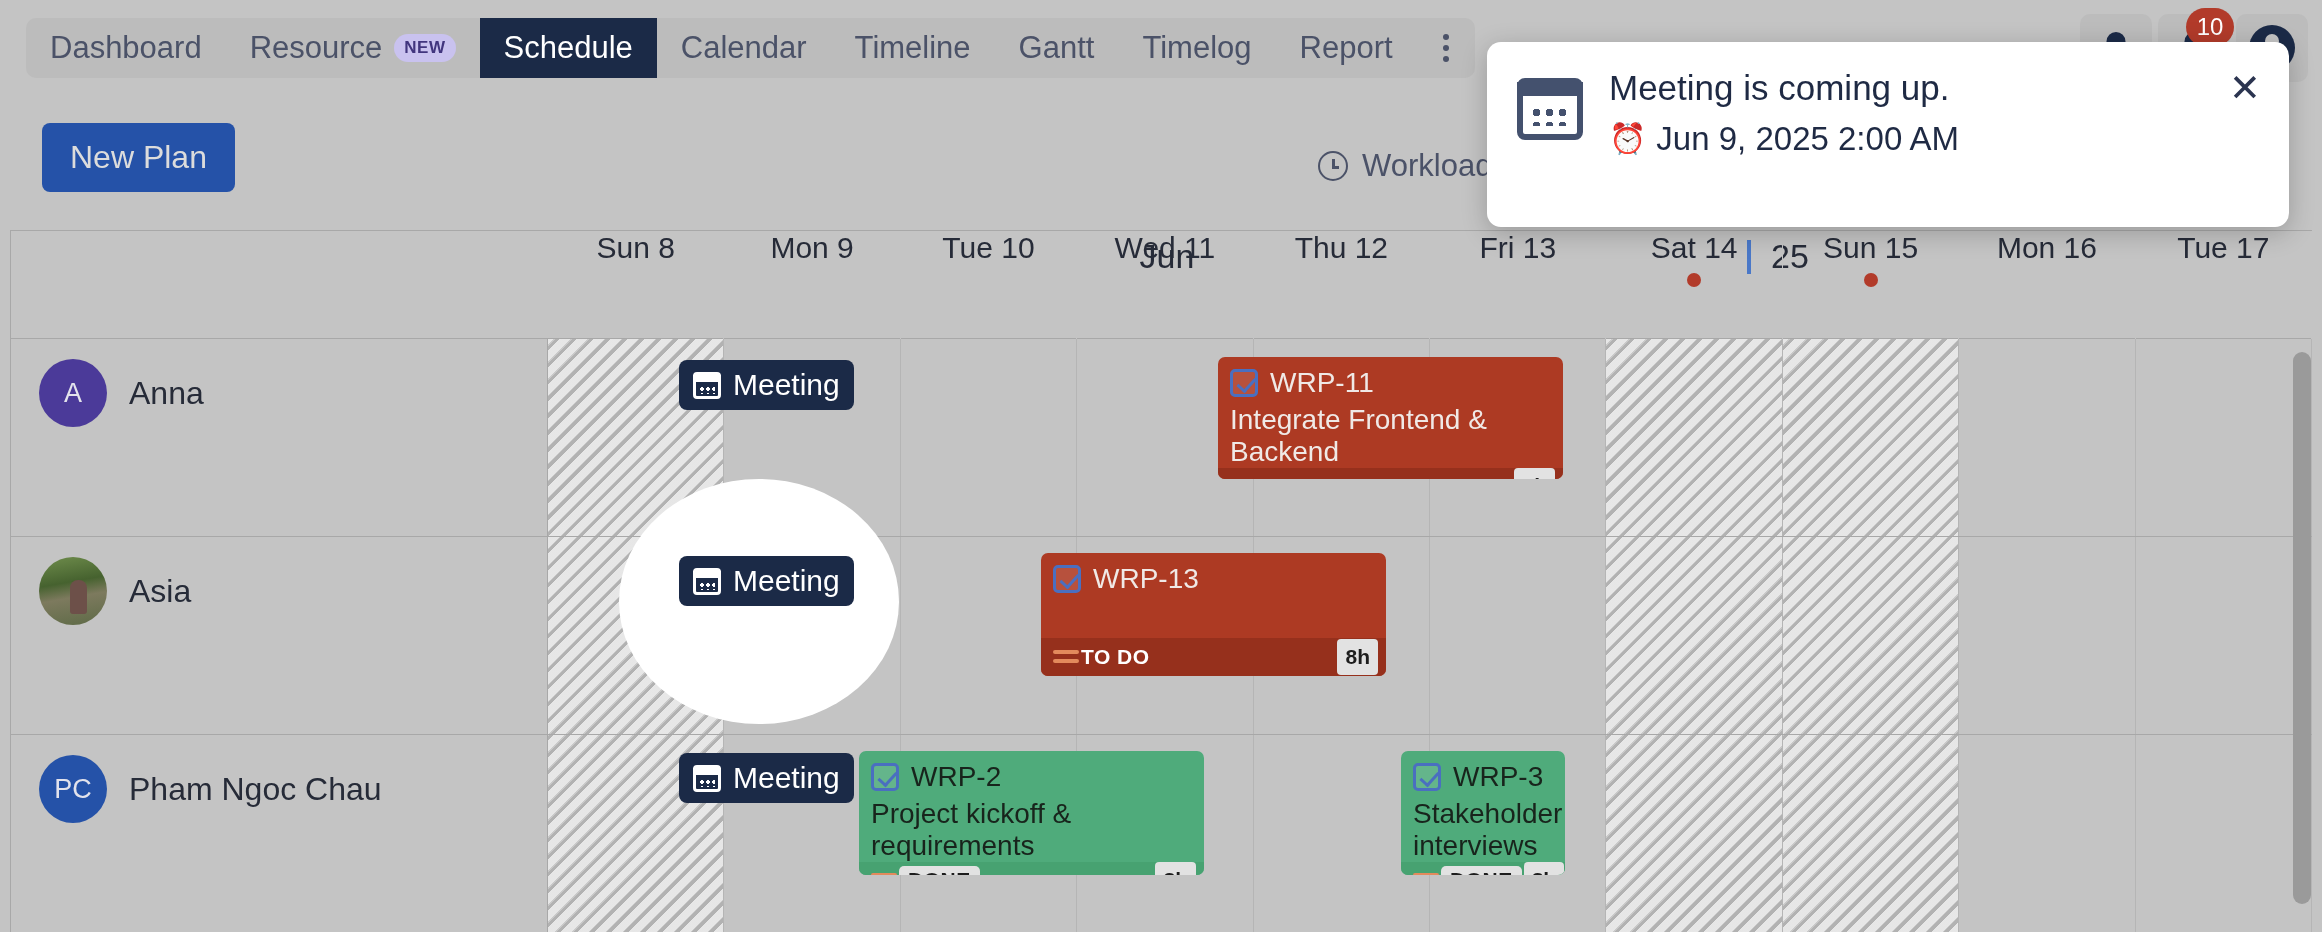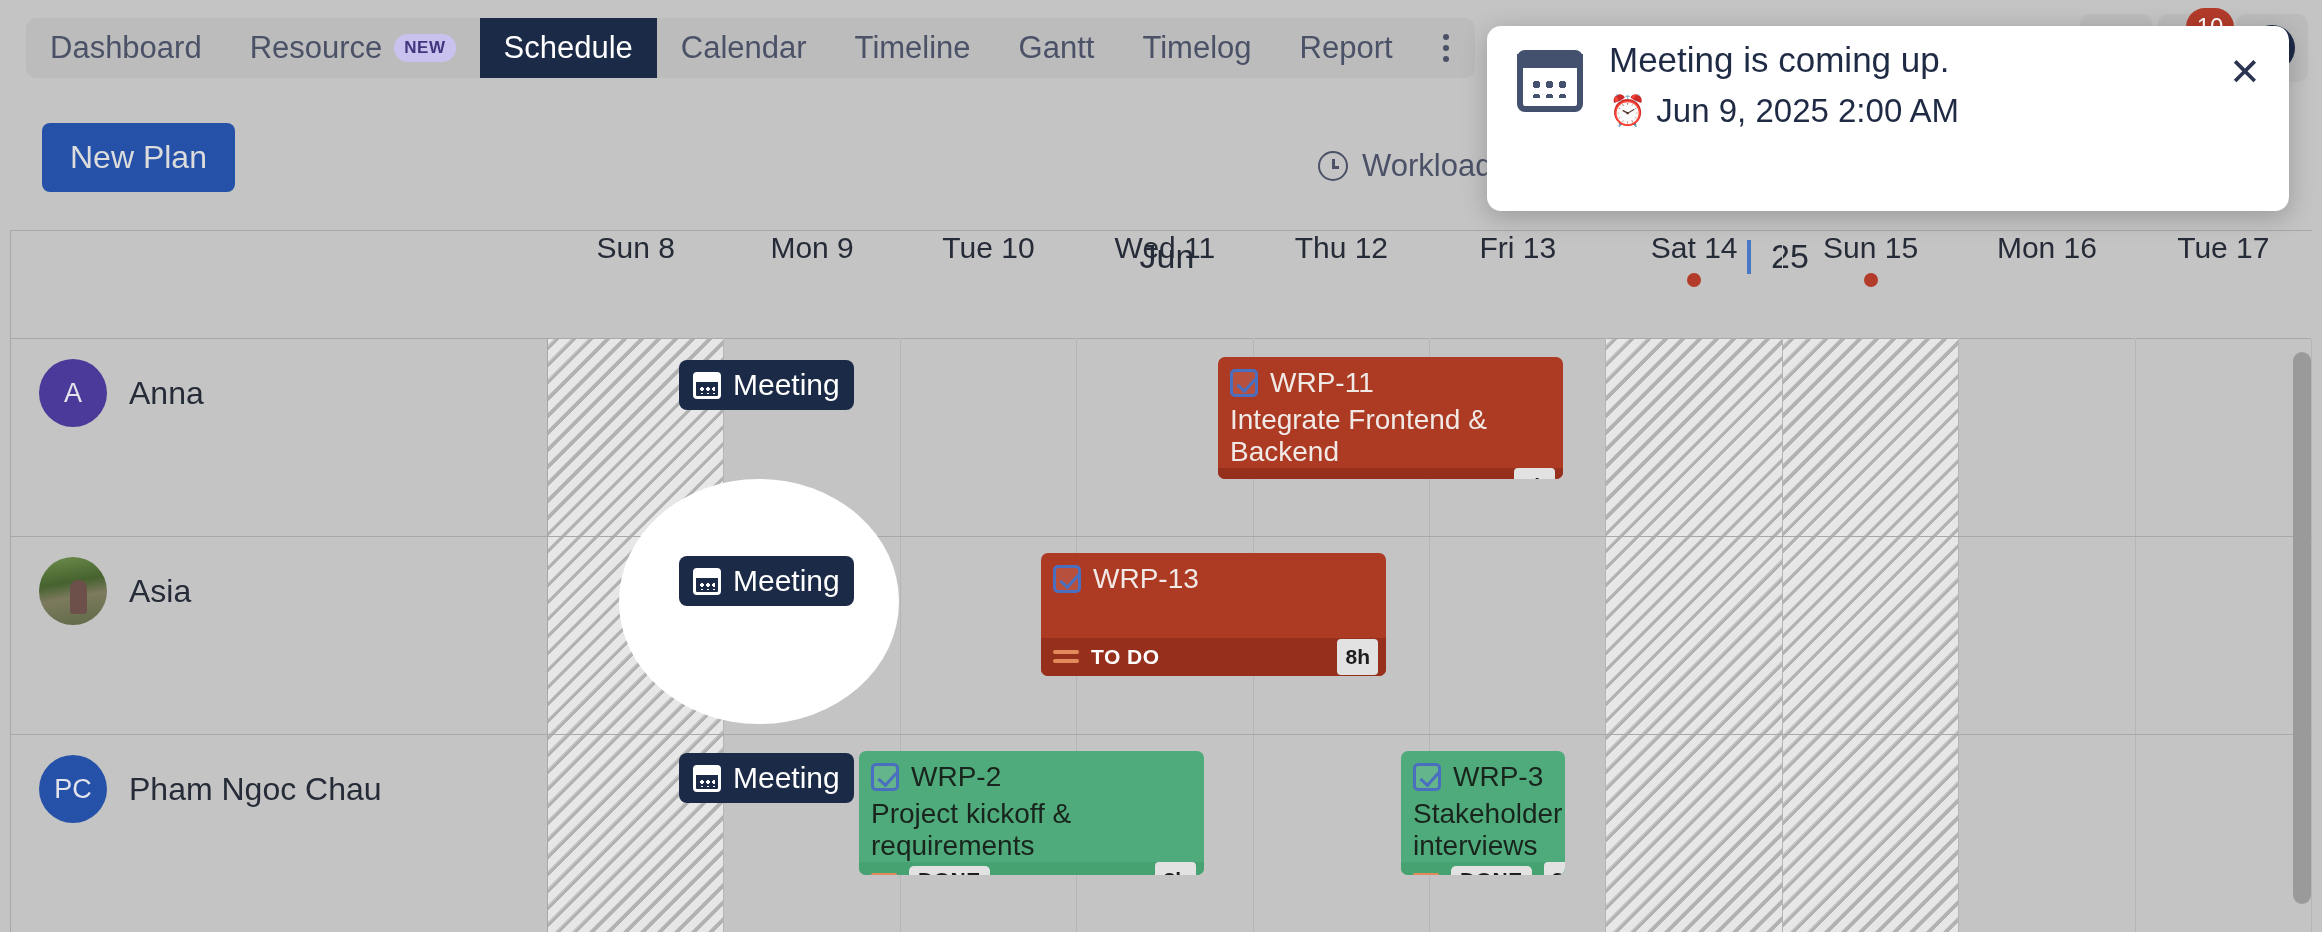--- a/index.html
+++ b/index.html
@@ -174,21 +174,21 @@
   .chk {
     width: 28px; height: 28px; border: 3px solid #4a6fc0; border-radius: 5px;
     position: relative; flex: none; background: rgba(255,255,255,.12);
   }
   .chk:after {
     content:""; position:absolute; left:8px; top:2px; width:8px; height:15px;
     border: solid #4a6fc0; border-width: 0 3px 3px 0; transform: rotate(42deg);
   }
   .task-title { font-size: 28px; line-height: 1.14; margin-top: 5px; }
   .task-foot {
-    height: 38px; display: flex; align-items: center; gap: 12px;
+    height: 38px; display: flex; align-items: center; gap: 2px;
     padding: 0 8px 0 12px;
     justify-content: space-between;
   }
   .prio { width: 26px; height: 18px; position: relative; flex: none; }
   .prio span { position: absolute; left: 0; width: 26px; height: 4px; border-radius: 2px; background: #e38a5c; }
   .prio span:nth-child(1){ top: 2px; }
   .prio span:nth-child(2){ top: 11px; }
   .status-txt { font-size: 21px; font-weight: bold; letter-spacing: .5px; }
   .hours {
     margin-left: auto; font-size: 21px; font-weight: bold;
@@ -208,24 +208,24 @@
     border-radius: 50%; background: #ffffff; z-index: 1; pointer-events: none;
   }
 
   
   .vscroll { position: absolute; right: 6px; top: 338px; width: 28px; height: 588px; }
   .vthumb { position: absolute; left: 5px; top: 14px; width: 18px; height: 552px;
             background: #9a9a9a; border-radius: 9px; cursor: pointer; }
 
   
   .toast {
-    position: absolute; left: 1487px; top: 26px; width: 802px; height: 185px;
+    position: absolute; left: 1487px; top: 42px; width: 802px; height: 185px;
     background: #ffffff; border-radius: 14px;
     box-shadow: 0 6px 26px rgba(0,0,0,.22); z-index: 20;
-    padding: 14px 30px;
+    padding: 26px 30px;
   }
   .toast-row { display: flex; gap: 26px; }
   .toast-cal {
     width: 66px; height: 62px; border: 6px solid #44516e; border-radius: 8px;
     position: relative; flex: none; margin-top: 10px;
   }
   .toast-cal:before { content:""; position:absolute; left:-6px; top:-2px; right:-6px; height:14px; background:#44516e; }
   .toast-cal:after {
     content:""; position:absolute; left:7px; top:22px; width:40px; height:20px;
     background-image: radial-gradient(#44516e 42%, transparent 43%);

